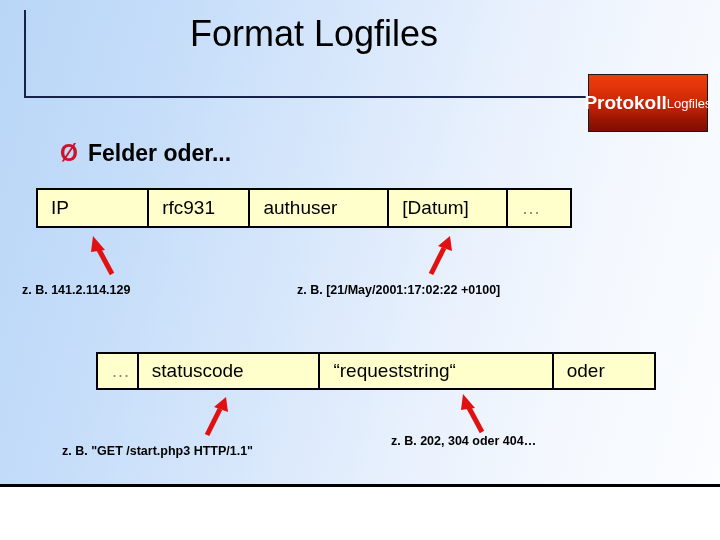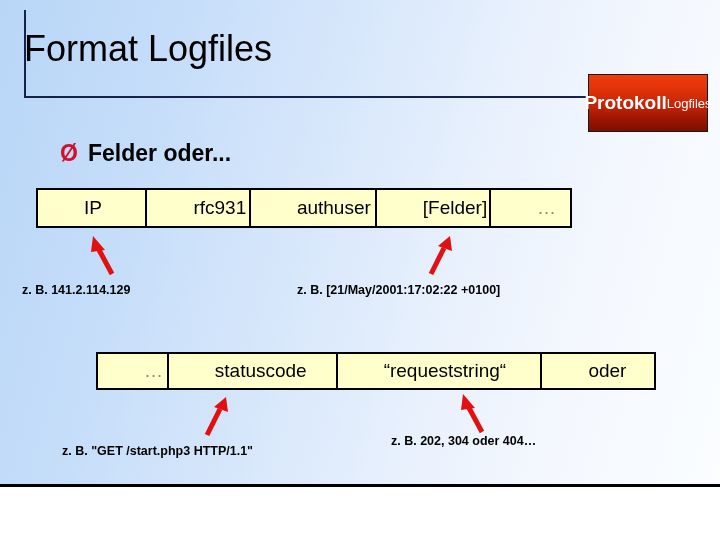--- a/index.html
+++ b/index.html
@@ -34,22 +34,23 @@
     position: absolute;
     left: 24px;
     top: 96px;
     width: 596px;
     height: 2px;
     background: #17224a;
   }
   #page-title {
     position: absolute;
     left: 24px;
-    top: 28px;
+    top: 13px;
     width: 580px;
+    text-align: center;
     font-size: 36px;
     font-weight: normal;
     color: #000000;
     letter-spacing: 0px;
     white-space: nowrap;
   }
 
   
   #protokoll-badge {
     position: absolute;
@@ -109,25 +110,24 @@
     background: #ffffcc;
   }
   .field-cell {
     border-right: 2px solid #000000;
     box-sizing: border-box;
     background: #ffffcc;
     font-size: 19px;
     color: #000000;
     display: flex;
     align-items: center;
-    padding-left: 6px;
+    padding-left: 13px;
     height: 100%;
     white-space: nowrap;
     overflow: hidden;
-    margin-left: 40px;
   }
   .field-cell:last-child {
     border-right: none;
   }
   .cell-muted {
     color: #8c8c6f;
   }
 
   #table-top {
     left: 36px;
@@ -194,21 +194,21 @@
 
   <div id="bullet-row">
     <span id="bullet-marker">Ø</span>
     <span id="bullet-text">Felder oder...</span>
   </div>
 
   <div class="field-table" id="table-top">
     <div class="field-cell" style="width:112px">IP</div>
     <div class="field-cell" style="width:102px">rfc931</div>
     <div class="field-cell" style="width:140px">authuser</div>
-    <div class="field-cell" style="width:120px">[Felder]</div>
+    <div class="field-cell" style="width:120px">[Datum]</div>
     <div class="field-cell cell-muted" style="width:62px">…</div>
   </div>
 
   <div class="field-table" id="table-bottom">
     <div class="field-cell cell-muted" style="width:41px">…</div>
     <div class="field-cell" style="width:183px">statuscode</div>
     <div class="field-cell" style="width:235px">“requeststring“</div>
     <div class="field-cell" style="width:101px">oder</div>
   </div>
 

